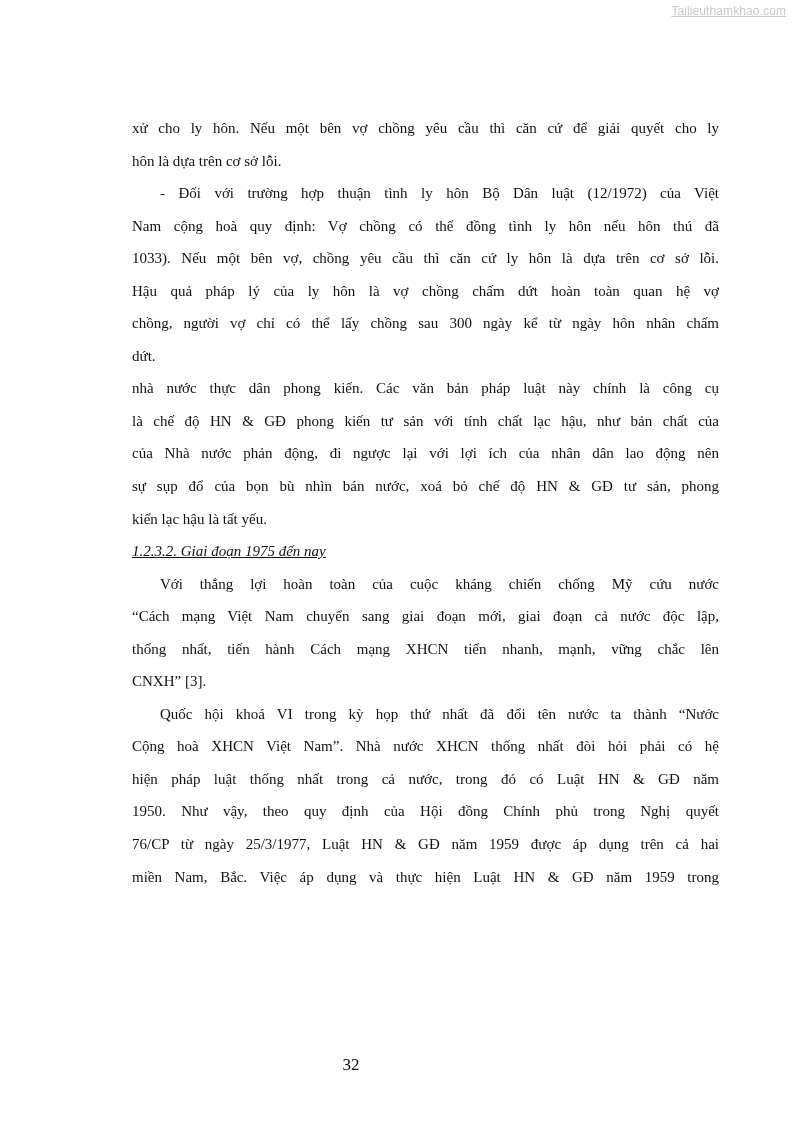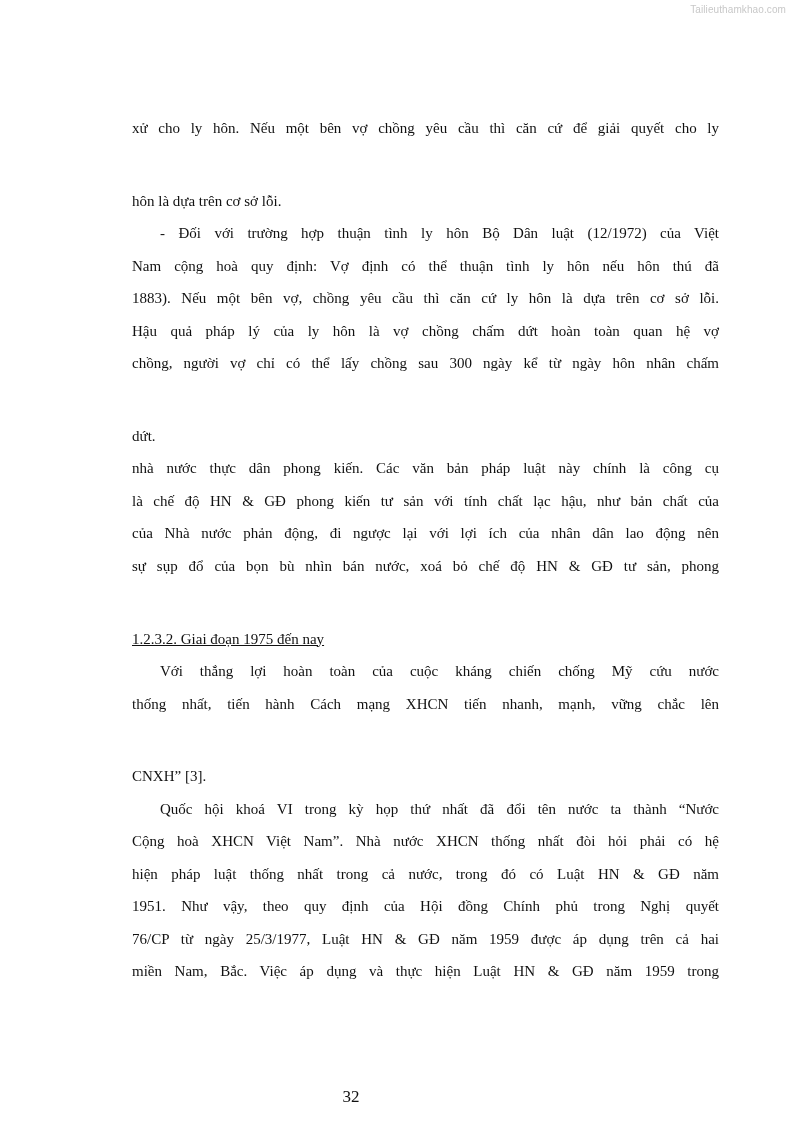--- a/index.html
+++ b/index.html
@@ -1,52 +1,54 @@
 <!DOCTYPE html>
 <html><head>
 <meta charset="utf-8">
 <style>
   html, body { margin:0; padding:0; background:#ffffff; }
   body { width:794px; height:1123px; position:relative; overflow:hidden;
          font-family:"Liberation Serif", "DejaVu Serif", serif; color:#111; }
   .watermark { position:absolute; top:4px; right:8px; font-family:"Liberation Sans", "DejaVu Sans", sans-serif;
-               font-size:10px; color:#c8c8c8; letter-spacing:0.1px; }
+               font-size:12px; color:#c8c8c8; letter-spacing:0.1px;text-decoration:underline; }
   .page { position:absolute; left:132px; top:112px; width:587px; }
   .line { display:block; height:32.55px; line-height:32.55px; font-size:15px;
           text-align:justify; text-align-last:justify; white-space:nowrap; overflow:visible; }
-  .line.last { text-align-last:left;margin-top:40px; }
+  .line.last { text-align-last:left; }
   .line.indent { padding-left:28px; }
   .line span.t { display:inline-block; width:100%; text-align:justify; text-align-last:justify; white-space:normal; }
   .line.last span.t { text-align-last:left; }
-  .heading { text-decoration:underline; text-align-last:left; }
-  .pagenum { position:absolute; top:1055px; left:0; width:702px; text-align:center; font-size:17px;margin-top:32px; }
+  .heading { font-style:italic; text-decoration:underline; text-align-last:left; }
+  .pagenum { position:absolute; top:1055px; left:0; width:702px; text-align:center; font-size:17px; }
 </style>
 </head>
 <body>
 
 <div class="watermark">Tailieuthamkhao.com</div>
 
 <div class="page" id="page">
     <div class="line"><span class="t">xử cho ly hôn. Nếu một bên vợ chồng yêu cầu thì căn cứ để giải quyết cho ly</span></div>
     <div class="line last"><span class="t">hôn là dựa trên cơ sở lỗi.</span></div>
     <div class="line indent"><span class="t">- Đối với trường hợp thuận tình ly hôn Bộ Dân luật (12/1972) của Việt</span></div>
-    <div class="line"><span class="t">Nam cộng hoà quy định: Vợ định có thể thuận tình ly hôn nếu hôn thú đã</span></div>
-    <div class="line"><span class="t">1883). Nếu một bên vợ, chồng yêu cầu thì căn cứ ly hôn là dựa trên cơ sở lỗi.</span></div>
+    <div class="line"><span class="t">Nam cộng hoà quy định: Vợ chồng có thể đồng tình ly hôn nếu hôn thú đã</span></div>
+    <div class="line"><span class="t">1033). Nếu một bên vợ, chồng yêu cầu thì căn cứ ly hôn là dựa trên cơ sở lỗi.</span></div>
     <div class="line"><span class="t">Hậu quả pháp lý của ly hôn là vợ chồng chấm dứt hoàn toàn quan hệ vợ</span></div>
     <div class="line"><span class="t">chồng, người vợ chỉ có thể lấy chồng sau 300 ngày kể từ ngày hôn nhân chấm</span></div>
     <div class="line last"><span class="t">dứt.</span></div>
     <div class="line"><span class="t">nhà nước thực dân phong kiến. Các văn bản pháp luật này chính là công cụ</span></div>
     <div class="line"><span class="t">là chế độ HN &amp; GĐ phong kiến tư sản với tính chất lạc hậu, như bản chất của</span></div>
     <div class="line"><span class="t">của Nhà nước phản động, đi ngược lại với lợi ích của nhân dân lao động nên</span></div>
     <div class="line"><span class="t">sự sụp đổ của bọn bù nhìn bán nước, xoá bỏ chế độ HN &amp; GĐ  tư sản, phong</span></div>
+    <div class="line last"><span class="t">kiến lạc hậu là tất yếu.</span></div>
     <div class="line last"><span class="t heading">1.2.3.2. Giai đoạn 1975 đến nay</span></div>
     <div class="line indent"><span class="t">Với thắng lợi hoàn toàn của cuộc kháng chiến chống Mỹ cứu nước</span></div>
+    <div class="line"><span class="t">“Cách mạng Việt Nam chuyển sang giai đoạn mới, giai đoạn cả nước độc lập,</span></div>
     <div class="line"><span class="t">thống nhất, tiến hành Cách mạng XHCN tiến nhanh, mạnh, vững chắc lên</span></div>
     <div class="line last"><span class="t">CNXH” [3].</span></div>
     <div class="line indent"><span class="t">Quốc hội khoá VI trong kỳ họp thứ nhất đã đổi tên nước ta thành “Nước</span></div>
     <div class="line"><span class="t">Cộng hoà XHCN Việt Nam”. Nhà nước XHCN thống nhất đòi hỏi phải có hệ</span></div>
     <div class="line"><span class="t">hiện pháp luật thống nhất trong cả nước, trong đó có Luật HN &amp; GĐ năm</span></div>
-    <div class="line"><span class="t">1951. Như vậy, theo quy định của Hội đồng Chính phủ trong Nghị quyết</span></div>
+    <div class="line"><span class="t">1950. Như vậy, theo quy định của Hội đồng Chính phủ trong Nghị quyết</span></div>
     <div class="line"><span class="t">76/CP từ ngày 25/3/1977, Luật HN &amp; GĐ năm 1959 được áp dụng trên cả hai</span></div>
     <div class="line"><span class="t">miền Nam, Bắc. Việc áp dụng và thực hiện Luật HN &amp; GĐ năm 1959 trong</span></div>
   </div>
 
 <div class="pagenum">32</div>
 
 </body></html>

